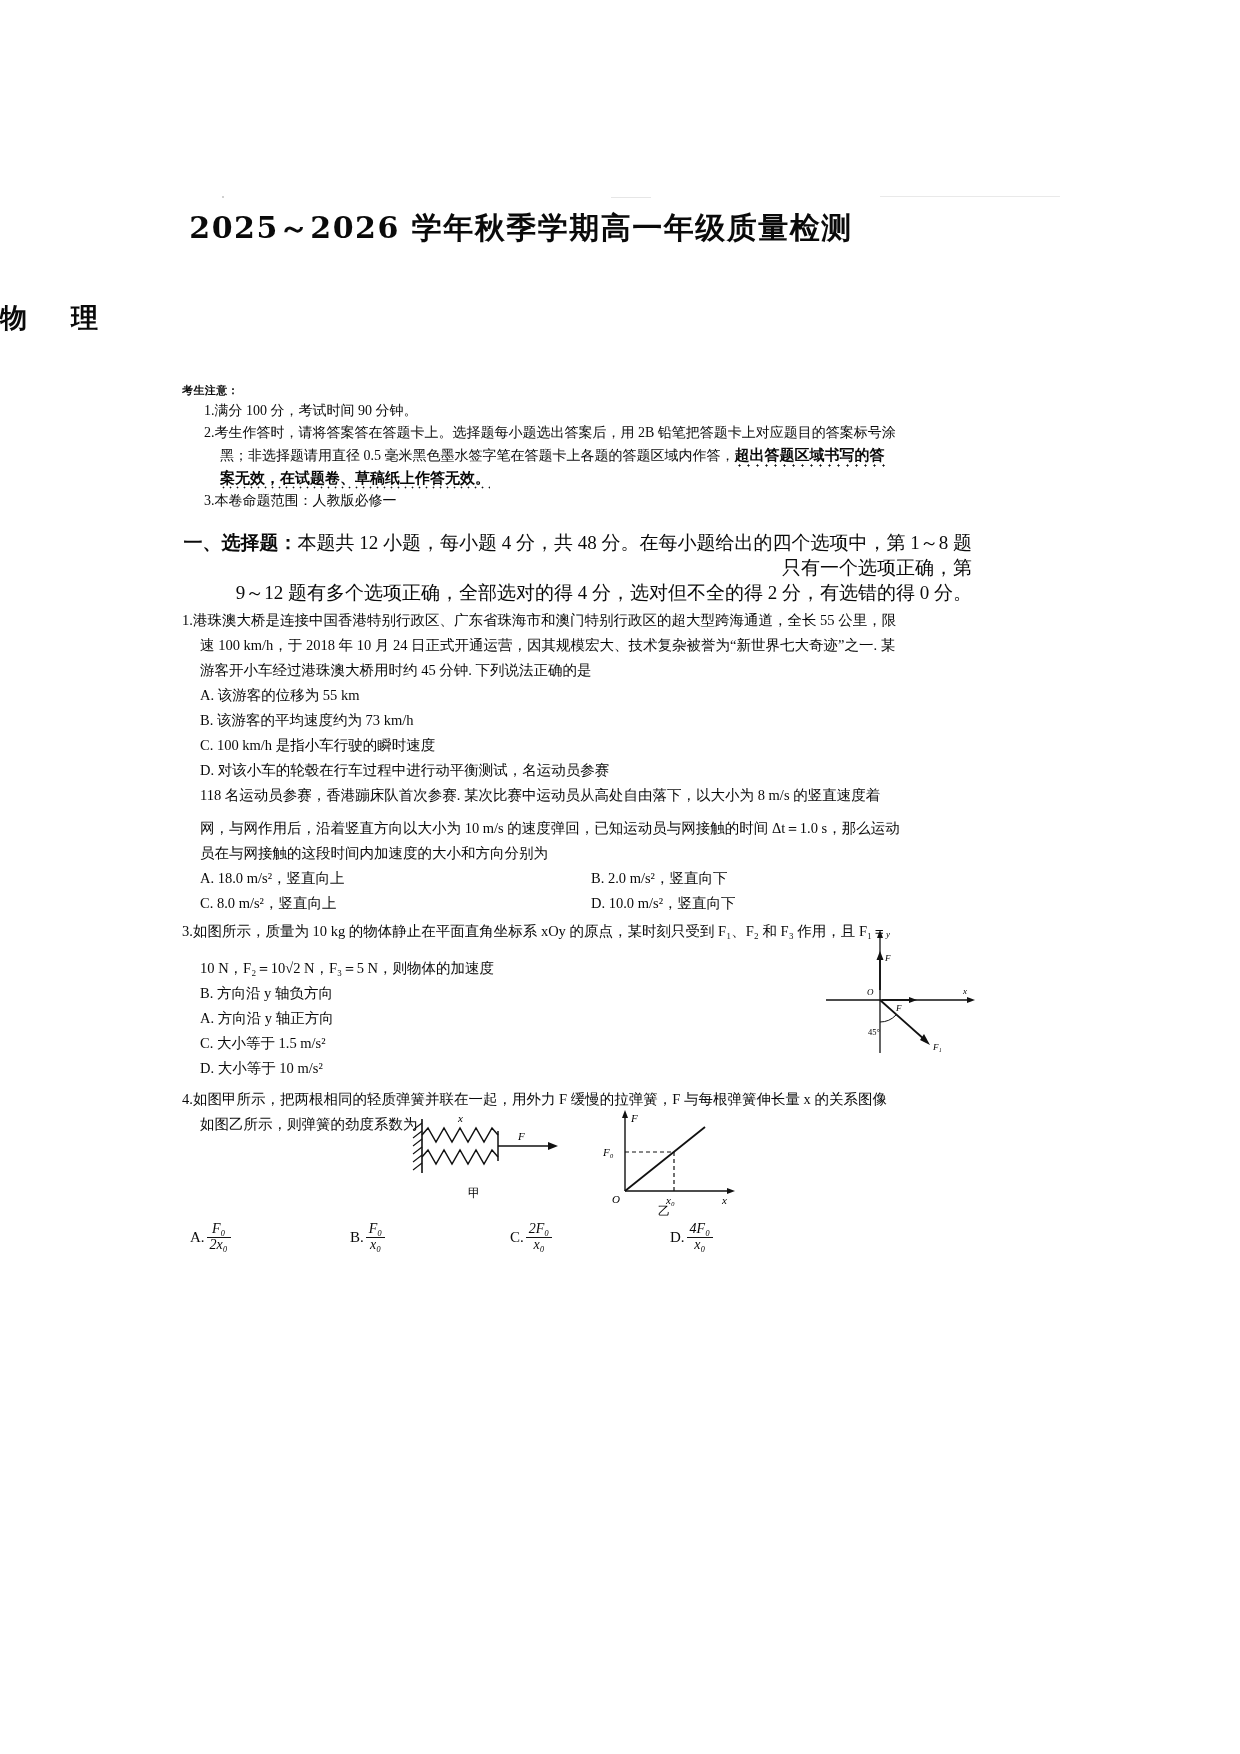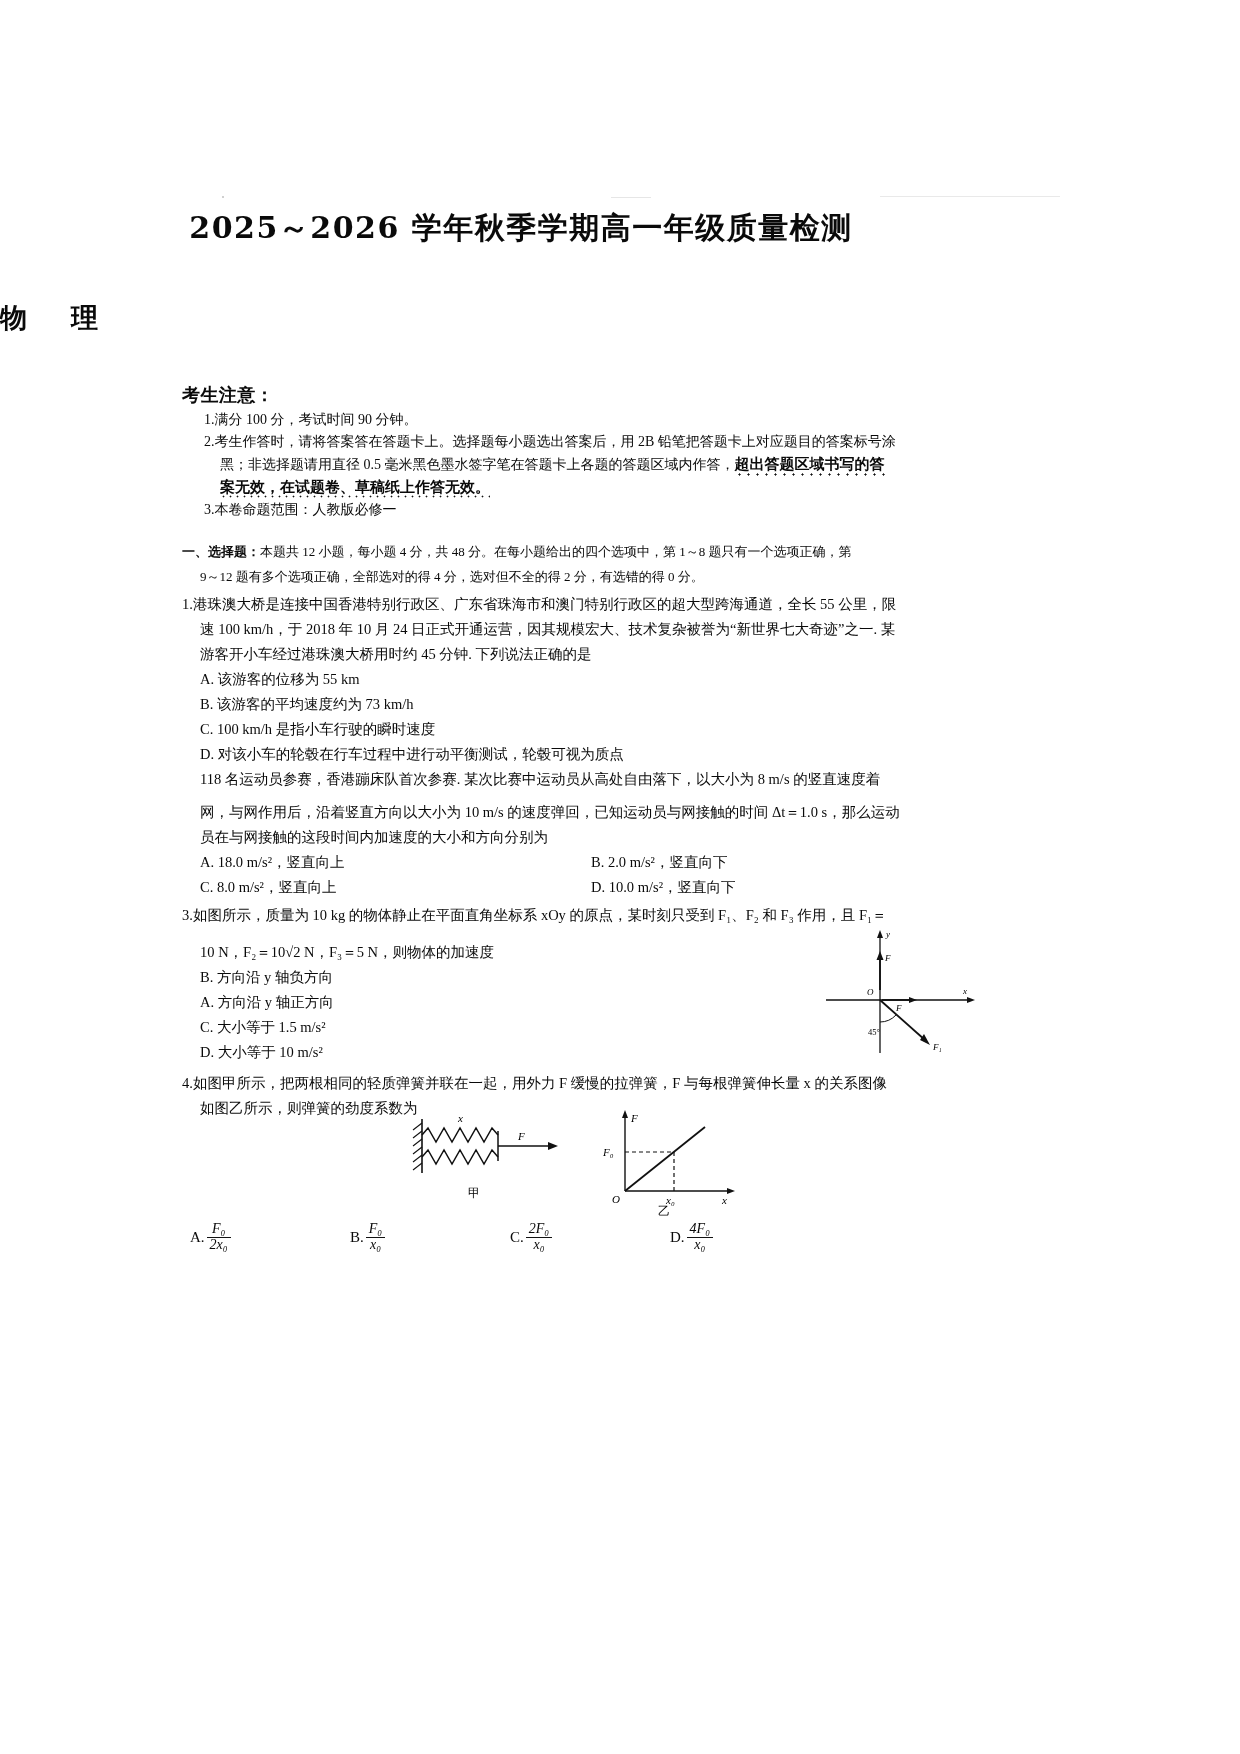--- a/index.html
+++ b/index.html
@@ -45,21 +45,21 @@
   .subject-title .sp { display: inline-block; width: 44px; }
 
   
   .body-area {
     position: absolute;
     left: 182px;
     top: 383px;
     width: 790px;
   }
   .notice-head {
-    font-size: 18px;
+    font-size: 11px;
     font-weight: bold;
     letter-spacing: .4px;
     margin-bottom: 2px;
   }
   .notice-list {
     font-size: 14px;
     line-height: 22px;
     padding-left: 22px;
   }
   .notice-item {
@@ -89,25 +89,26 @@
     content:"";
     position:absolute;
     left:0; right:0; bottom:-3px;
     height:3px;
     background-image: radial-gradient(circle, #111 0.8px, transparent 1.1px);
     background-size: 7px 3px;
     background-repeat: repeat-x;
   }
 
   .section-head {
-    font-size: 13px;
+    font-size: 19px;
     line-height: 25px;
     margin-top: 18px;
     padding-left: 18px;
     text-indent: -18px;
+    text-align: right;
   }
   .section-head b { font-weight: bold; }
 
   .q {
     font-size: 14.5px;
     line-height: 25px;
     margin-top: 3px;
     padding-left: 18px;
     text-indent: -18px;
     position: relative;
@@ -202,21 +203,21 @@
     </div>
     <div class="q" style="margin-top:0;text-indent:0;">
       <span>速 100 km/h，于 2018 年 10 月 24 日正式开通运营，因其规模宏大、技术复杂被誉为“新世界七大奇迹”之一. 某</span>
     </div>
     <div class="q" style="margin-top:0;text-indent:0;">
       <span>游客开小车经过港珠澳大桥用时约 45 分钟. 下列说法正确的是</span>
     </div>
     <div class="opt">A. 该游客的位移为 55 km</div>
     <div class="opt">B. 该游客的平均速度约为 73 km/h</div>
     <div class="opt">C. 100 km/h 是指小车行驶的瞬时速度</div>
-    <div class="opt">D. 对该小车的轮毂在行车过程中进行动平衡测试，轮毂可视为质点</div>
+    <div class="opt">D. 对该小车的轮毂在行车过程中进行动平衡测试，名运动员参赛</div>
 
     <div class="q" style="margin-top:0;text-indent:0;">
       <span>118 名运动员参赛，香港蹦床队首次参赛. 某次比赛中运动员从高处自由落下，以大小为 8 m/s 的竖直速度着</span>
     </div>
     <div class="q" style="margin-top:8px;text-indent:0;">
       <span>网，与网作用后，沿着竖直方向以大小为 10 m/s 的速度弹回，已知运动员与网接触的时间 Δt＝1.0 s，那么运动</span>
     </div>
     <div class="q" style="margin-top:0;text-indent:0;">
       <span>员在与网接触的这段时间内加速度的大小和方向分别为</span>
     </div>

